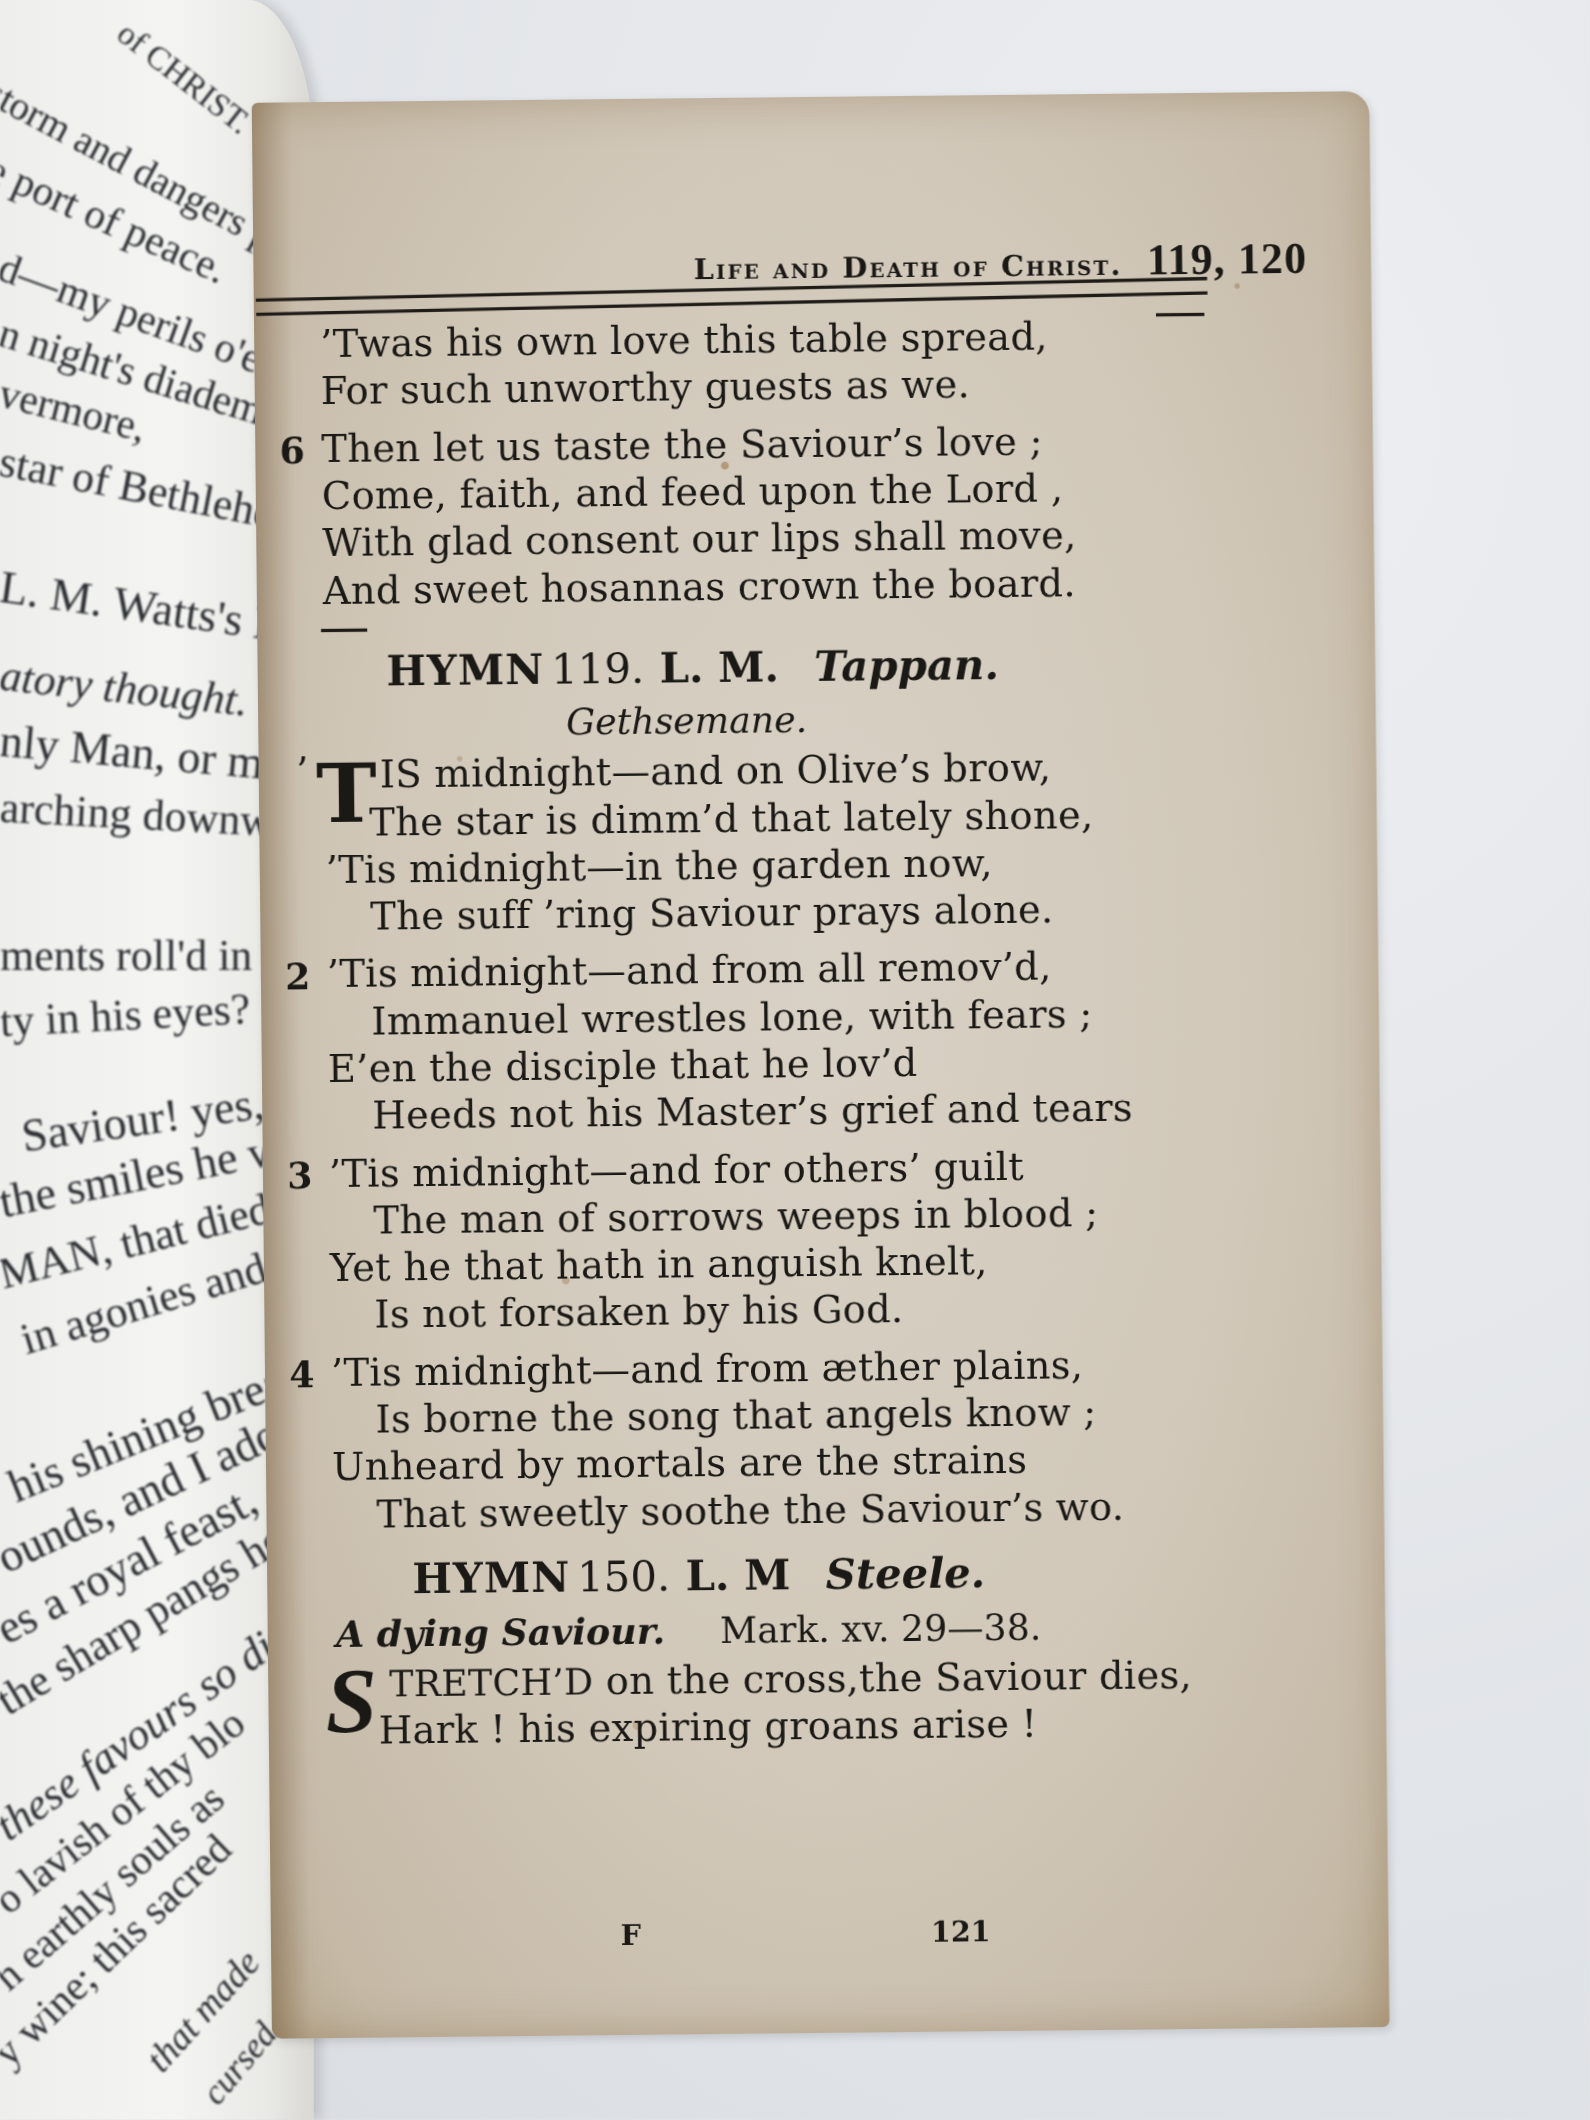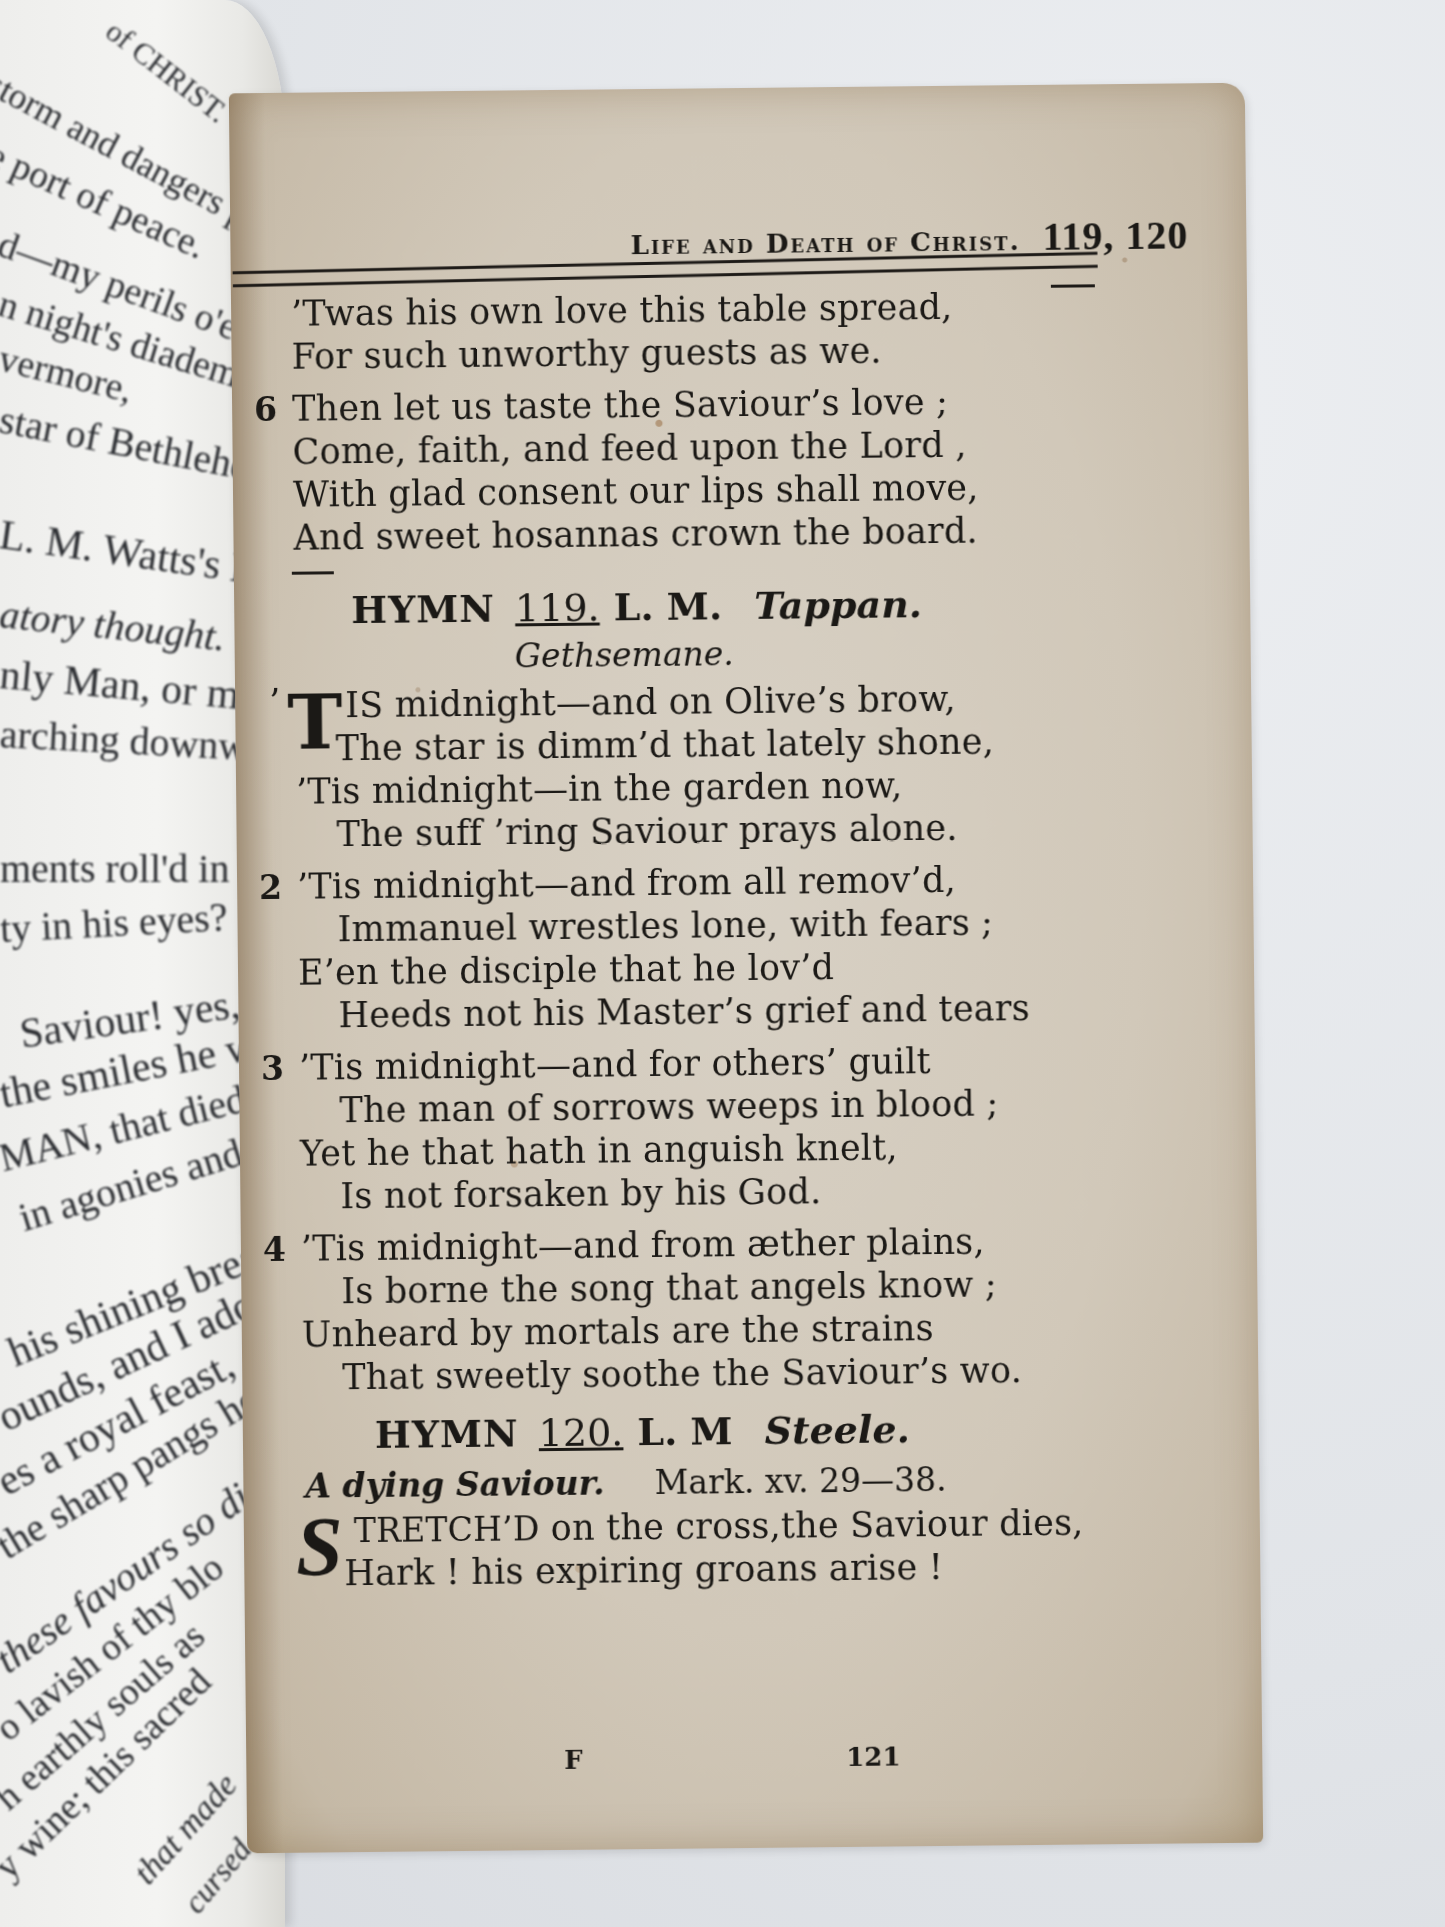--- a/index.html
+++ b/index.html
@@ -163,21 +163,21 @@
 
     .hymn-heading {
       font-family: "DejaVu Serif", serif;
       font-size: 38px;
       line-height: 52px;
       margin-top: 10px;
       padding-left: 95px;
       white-space: nowrap;
     }
     .hymn-heading .hh-word { font-weight: bold; letter-spacing: 1px; }
-    .hymn-heading .hh-num  { margin-left: 20px; text-decoration: underline; }
+    .hymn-heading .hh-num  { margin-left: 6px; }
     .hymn-heading .hh-meter { margin-left: 14px; font-weight: bold; }
     .hymn-heading .hh-author {
       margin-left: 32px;
       font-style: italic;
       font-weight: bold;
     }
     .hymn-subtitle {
       font-style: italic;
       font-size: 33px;
       line-height: 44px;
@@ -325,21 +325,21 @@
 
     <div class="line base">
       <span class="verse-num">4</span>
       <span>’Tis midnight—and from æther plains,</span>
     </div>
     <div class="line indent">Is borne the song that angels know ;</div>
     <div class="line base">Unheard by mortals are the strains</div>
     <div class="line indent">That sweetly soothe the Saviour’s wo.</div>
 
     <div class="hymn-heading" style="padding-left:110px;">
-      <span class="hh-word">HYMN</span><span class="hh-num">120.</span><span class="hh-meter">L. M</span><span class="hh-author">Steele.</span>
+      <span class="hh-word">HYMN</span><span class="hh-num">150.</span><span class="hh-meter">L. M</span><span class="hh-author">Steele.</span>
     </div>
     <div class="subtitle-120">
       <span class="s-title">A dying Saviour.</span><span class="s-ref">Mark. xv. 29—38.</span>
     </div>
     <div class="line dropcap-line">
       <span class="dropcap script">S</span>
       <span class="after-cap smallcaps">TRETCH’D</span><span> on the cross,the Saviour dies,</span>
     </div>
     <div class="line indent">Hark ! his expiring groans arise !</div>
   </div>

